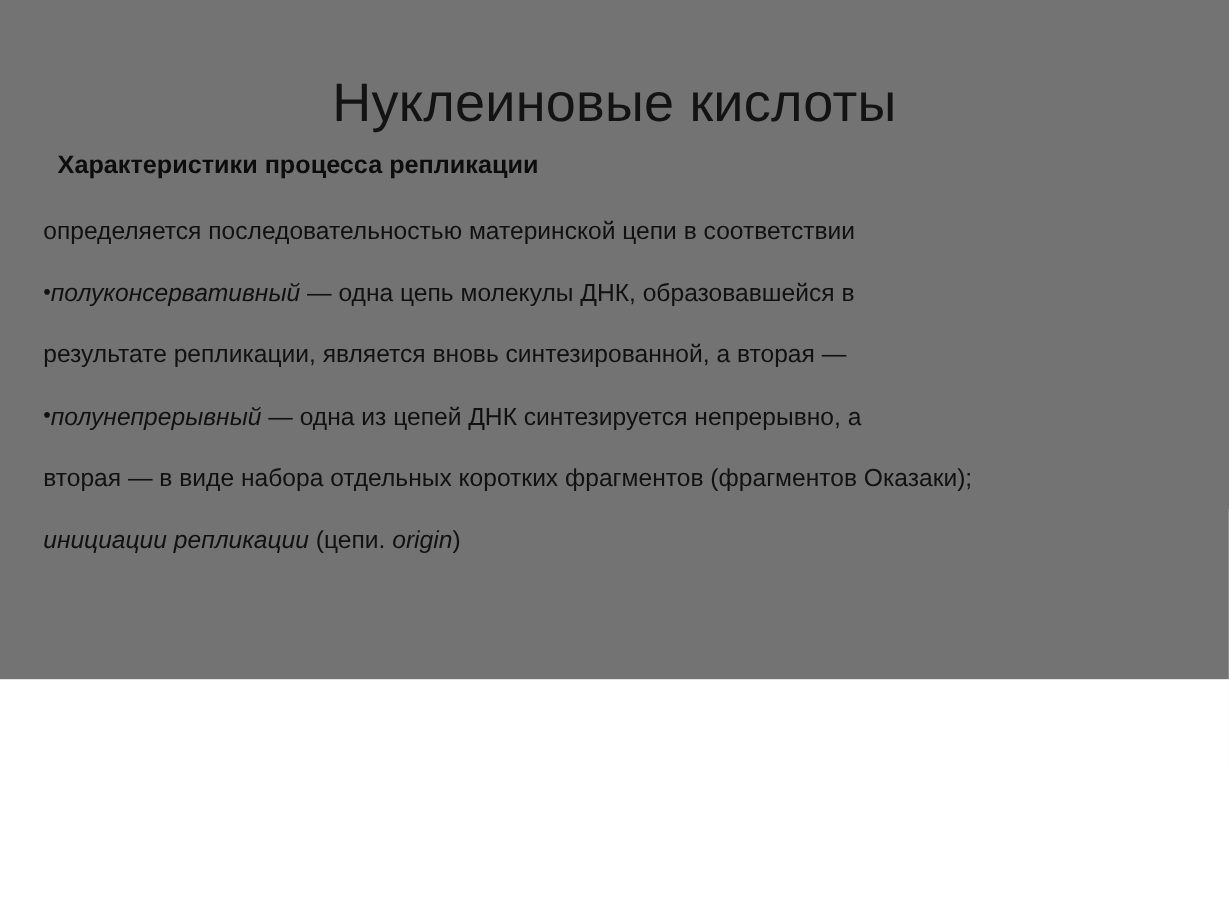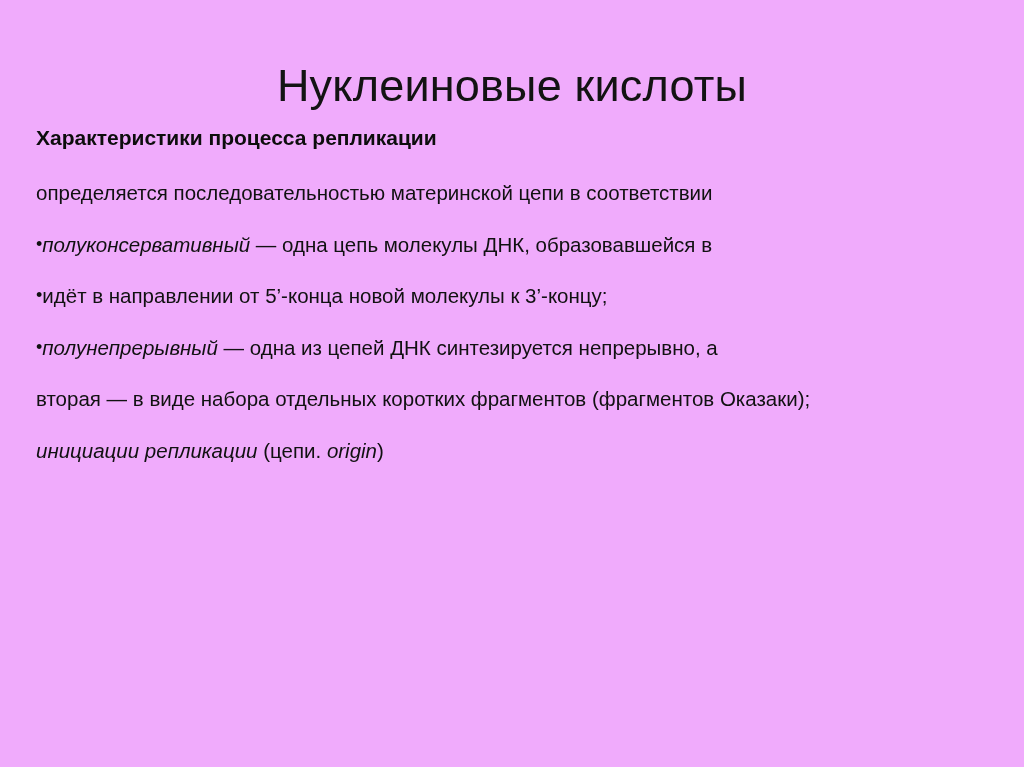--- a/index.html
+++ b/index.html
@@ -13,22 +13,22 @@
     height: 767px;
     overflow: hidden;
     font-family: "Liberation Sans", "DejaVu Sans", sans-serif;
     color: #000000;
     -webkit-font-smoothing: antialiased;
   }
 
   .slide {
     position: relative;
     width: 1024px;
-    height: 767px;
-    background: #f0abfc;
+    height: 566px;
+    background: #737373;
     box-sizing: border-box;
   }
 
   
   .slide-title {
     position: absolute;
     left: 0;
     top: 28px;
     width: 1024px;
     text-align: center;
@@ -46,21 +46,21 @@
     left: 36px;
     top: 115px;
     width: 975px;
   }
 
   .section-heading {
     font-size: 21px;
     font-weight: 700;
     line-height: 46px;
     color: #0d0d0d;
-    margin: 0 0 6px 0;
+    margin: 0 0 6px 12px;
     white-space: nowrap;
   }
 
   .line {
     font-size: 20.5px;
     font-weight: 400;
     line-height: 51.5px;
     color: #111111;
     margin: 0;
     white-space: nowrap;
@@ -86,20 +86,20 @@
 
   <h1 class="slide-title">Нуклеиновые кислоты</h1>
 
   <div class="body-block">
 
     <h2 class="section-heading">Характеристики процесса репликации</h2>
 
     <div class="lines-container">
         <p class="line"><span>определяется последовательностью материнской цепи в соответствии</span></p>
         <p class="line"><span class="bullet">•</span><span class="ital">полуконсервативный</span><span> — одна цепь молекулы ДНК, образовавшейся в</span></p>
-        <p class="line"><span class="bullet">•</span><span>идёт в направлении от 5’-конца новой молекулы к 3’-концу;</span></p>
+        <p class="line"><span>результате репликации, является вновь синтезированной, а вторая —</span></p>
         <p class="line"><span class="bullet">•</span><span class="ital">полунепрерывный</span><span> — одна из цепей ДНК синтезируется непрерывно, а</span></p>
         <p class="line"><span>вторая — в виде набора отдельных коротких фрагментов (фрагментов Оказаки);</span></p>
         <p class="line"><span class="ital">инициации репликации</span><span> (цепи. </span><span class="ital">origin</span><span>)</span></p>
       </div>
 
   </div>
 </div>
 
 </body></html>

